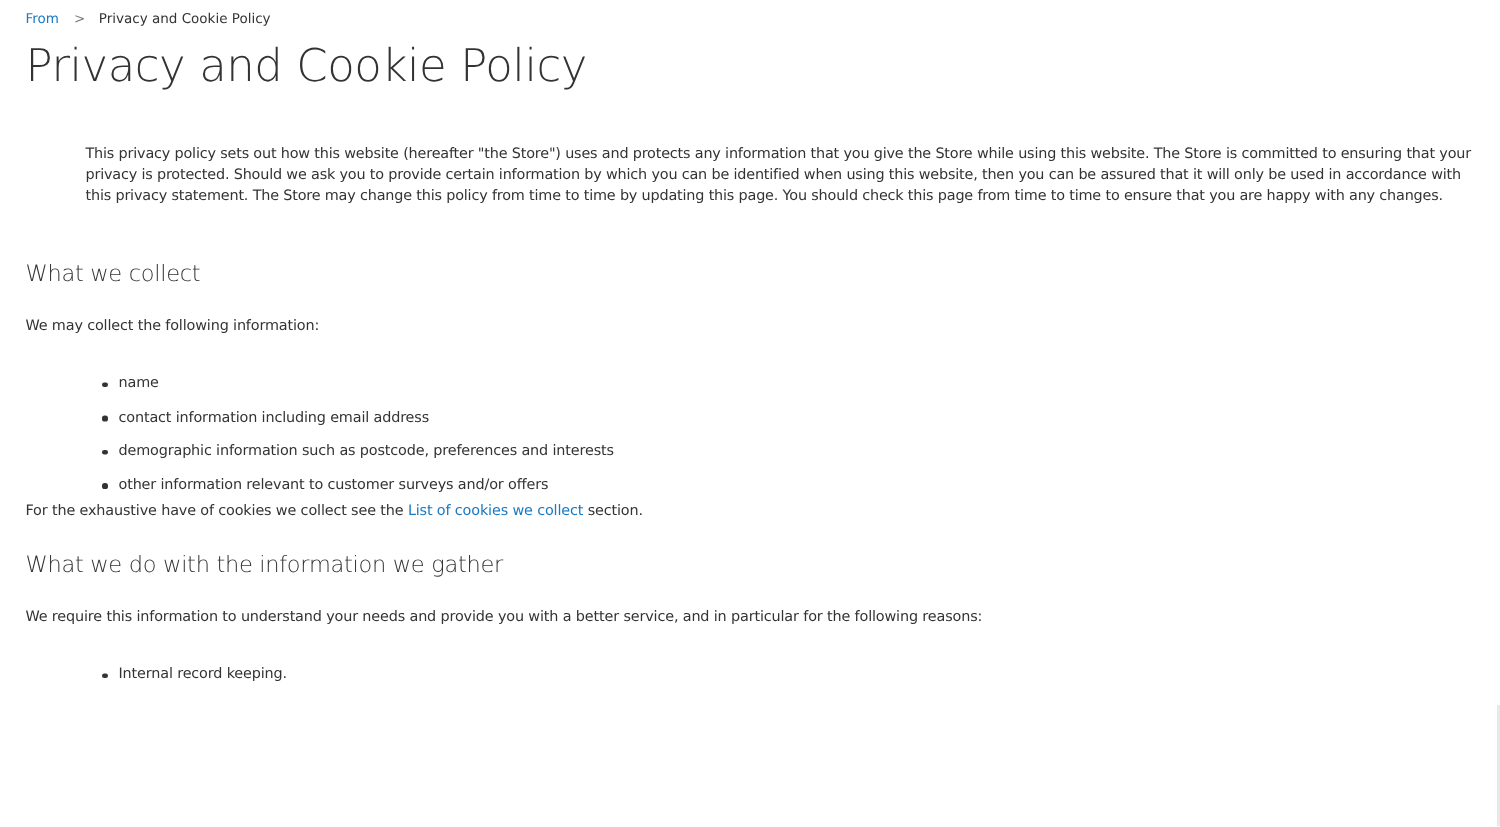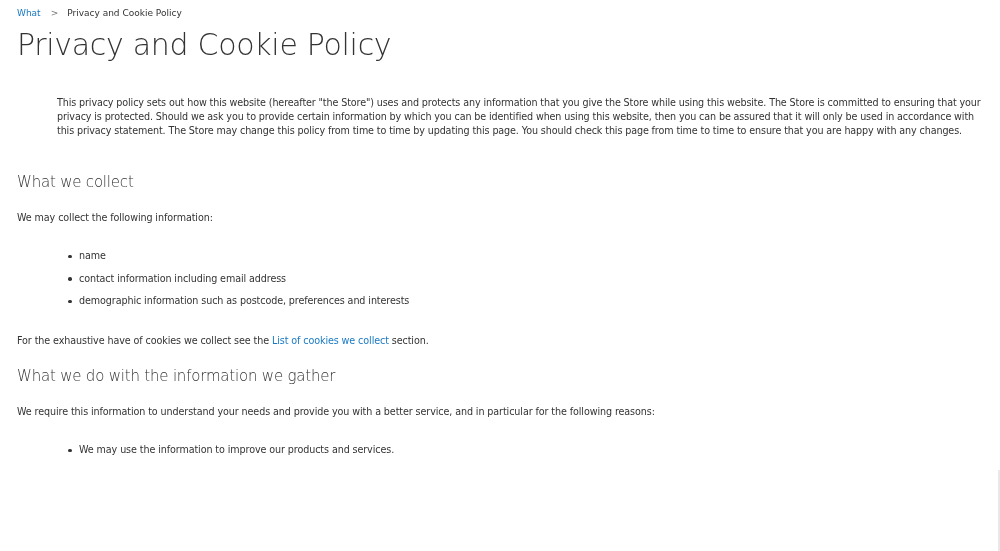--- a/index.html
+++ b/index.html
@@ -30,36 +30,37 @@
     border-radius: 50%; background: #333;
   }
   a.link { color: #1979c3; text-decoration: none; }
   .scrollbar { position: absolute; right: 0; top: 470px; width: 2px; height: 81px; background: #e8e8e8; }
 </style>
 </head>
 <body>
 
 <div class="page">
   <nav class="breadcrumb">
-    <a href="#">What</a><span class="sep">&gt;</span><span>Privacy and Cookie Policy</span>
+    <a href="#">From</a><span class="sep">&gt;</span><span>Privacy and Cookie Policy</span>
   </nav>
 
   <h1>Privacy and Cookie Policy</h1>
 
   <p class="intro">This privacy policy sets out how this website (hereafter "the Store") uses and protects any information that you give the Store while using this website. The Store is committed to ensuring that your privacy is protected. Should we ask you to provide certain information by which you can be identified when using this website, then you can be assured that it will only be used in accordance with this privacy statement. The Store may change this policy from time to time by updating this page. You should check this page from time to time to ensure that you are happy with any changes.</p>
 
   <h2 style="top:173px">What we collect</h2>
   <p class="abs" style="top:211px">We may collect the following information:</p>
   <ul style="top:233px">
     <li>name</li>
     <li>contact information including email address</li>
     <li>demographic information such as postcode, preferences and interests</li>
+    <li>other information relevant to customer surveys and/or offers</li>
   </ul>
   <p class="abs" style="top:334px"><span>For the exhaustive have of cookies we collect see the </span><a href="#" class="link">List of cookies we collect</a><span> section.</span></p>
 
   <h2 style="top:367px">What we do with the information we gather</h2>
   <p class="abs" style="top:405px">We require this information to understand your needs and provide you with a better service, and in particular for the following reasons:</p>
   <ul style="top:427px">
-    <li>We may use the information to improve our products and services.</li>
+    <li>Internal record keeping.</li>
   </ul>
 </div>
 
 <div class="scrollbar"></div>
 
 </body></html>

